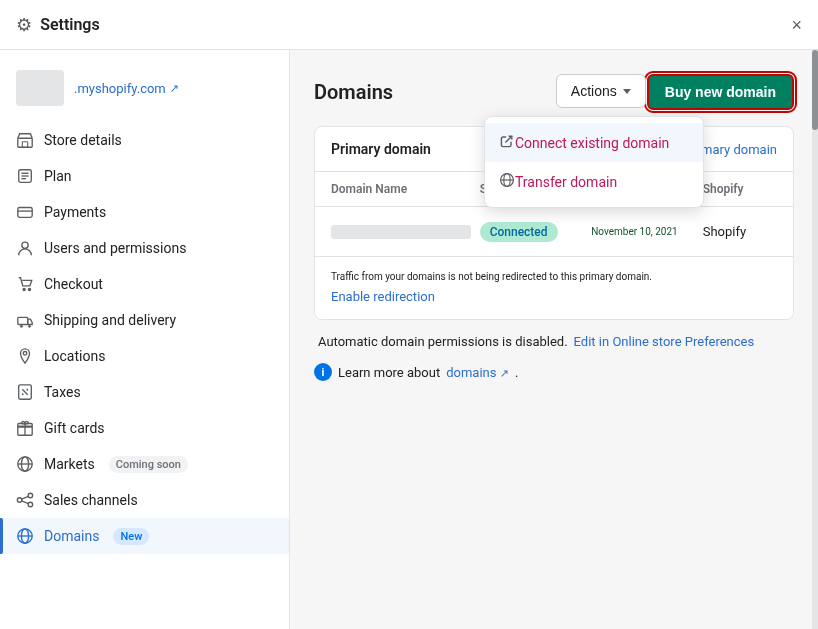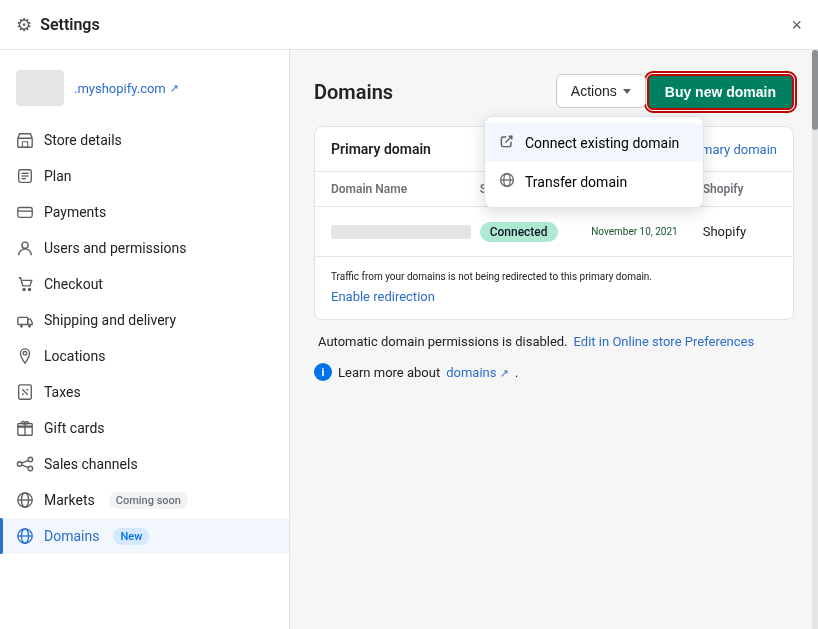--- a/index.html
+++ b/index.html
@@ -231,24 +231,24 @@
       border-radius: 8px;
       box-shadow: 0 4px 16px rgba(0,0,0,0.15);
       z-index: 100;
       min-width: 220px;
       padding: 6px 0;
     }
 
     .dropdown-item {
       display: flex;
       align-items: center;
-      gap: 10px;
+      gap: 0;
       padding: 10px 14px;
       font-size: 14px;
-      color: #000000;
+      color: #be185d;
       cursor: pointer;
     }
 
     .dropdown-item.highlighted {
       background: #f2f7fe;
     }
 
     .dropdown-item-icon {
       font-size: 14px;
       color: #5c5f62;
@@ -310,21 +310,21 @@
     .domain-name-cell {
       background: #e4e5e7;
       height: 14px;
       border-radius: 3px;
       width: 140px;
     }
 
     .status-badge {
       display: inline-block;
       background: #aee9d1;
-      color: #0f172a;
+      color: #0369a1;
       font-size: 12px;
       padding: 3px 10px;
       border-radius: 20px;
       font-weight: 500;
     }
 
     .date-cell {
       font-size: 10px;
       color: #14532d;
     }
@@ -542,39 +542,39 @@
                 <line x1="10" y1="5" x2="10" y2="18"></line>
                 <path d="M10 5c0-1.5-1.5-3-3-2s-1 3 3 2z"></path>
                 <path d="M10 5c0-1.5 1.5-3 3-2s1 3-3 2z"></path>
               </svg>
           </span>
           <span>Gift cards</span>
         </li>
         <li>
           <span class="nav-icon">
             <svg width="18" height="18" viewBox="0 0 20 20" fill="none" stroke="#5c5f62" stroke-width="1.5">
+                <circle cx="10" cy="10" r="8"></circle>
+                <ellipse cx="10" cy="10" rx="4" ry="8"></ellipse>
+                <line x1="2" y1="10" x2="18" y2="10"></line>
+              </svg>
+          </span>
+          <span>Markets</span>
+          <span class="badge badge-coming-soon">Coming soon</span>
+        </li>
+        <li>
+          <span class="nav-icon">
+            <svg width="18" height="18" viewBox="0 0 20 20" fill="none" stroke="#5c5f62" stroke-width="1.5">
                 <circle cx="4" cy="10" r="2.5"></circle>
                 <circle cx="16" cy="5" r="2.5"></circle>
                 <circle cx="16" cy="15" r="2.5"></circle>
                 <line x1="6.2" y1="9" x2="13.8" y2="6"></line>
                 <line x1="6.2" y1="11" x2="13.8" y2="14"></line>
               </svg>
           </span>
           <span>Sales channels</span>
-        </li>
-        <li>
-          <span class="nav-icon">
-            <svg width="18" height="18" viewBox="0 0 20 20" fill="none" stroke="#5c5f62" stroke-width="1.5">
-                <circle cx="10" cy="10" r="8"></circle>
-                <ellipse cx="10" cy="10" rx="4" ry="8"></ellipse>
-                <line x1="2" y1="10" x2="18" y2="10"></line>
-              </svg>
-          </span>
-          <span>Markets</span>
-          <span class="badge badge-coming-soon">Coming soon</span>
         </li>
         <li class="active" style="position:relative;">
           <span class="nav-icon">
             <svg width="18" height="18" viewBox="0 0 20 20" fill="none" stroke="#2c6ecb" stroke-width="1.5">
                 <circle cx="10" cy="10" r="8"></circle>
                 <ellipse cx="10" cy="10" rx="4" ry="8"></ellipse>
                 <line x1="2" y1="10" x2="18" y2="10"></line>
               </svg>
           </span>
           <span style="color:#2c6ecb;">Domains</span>

